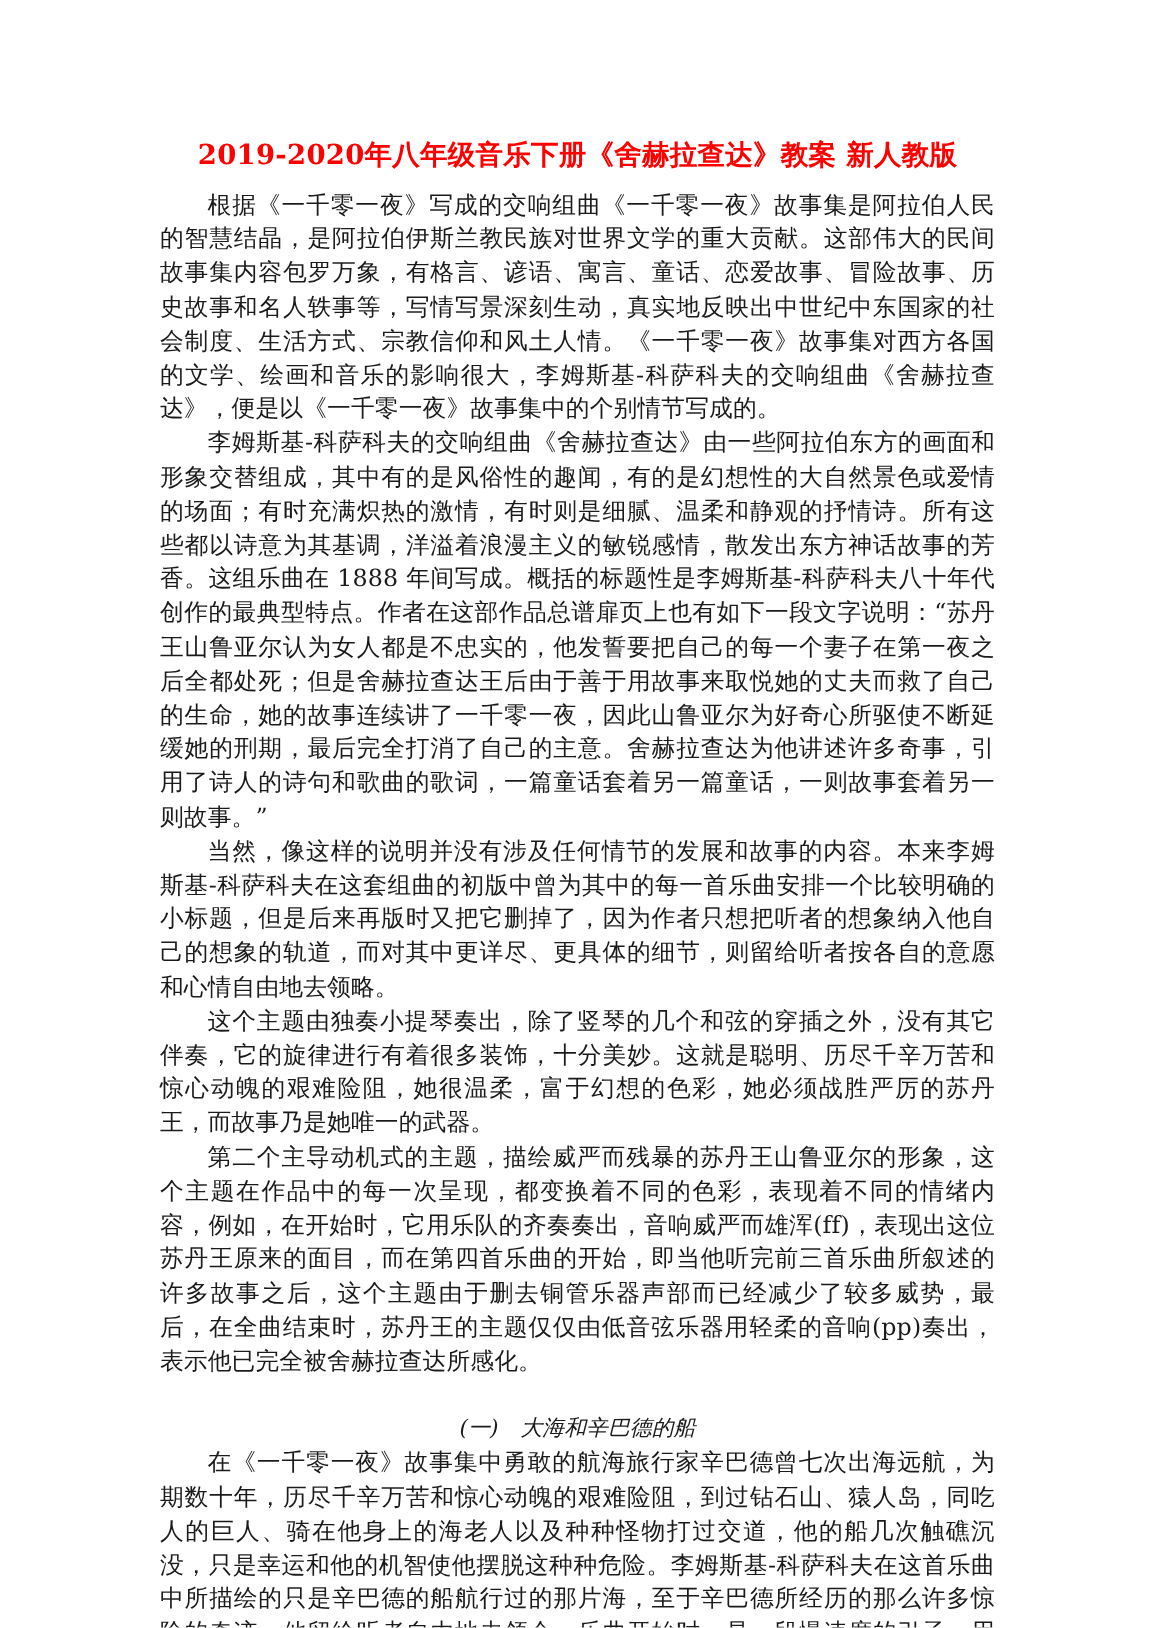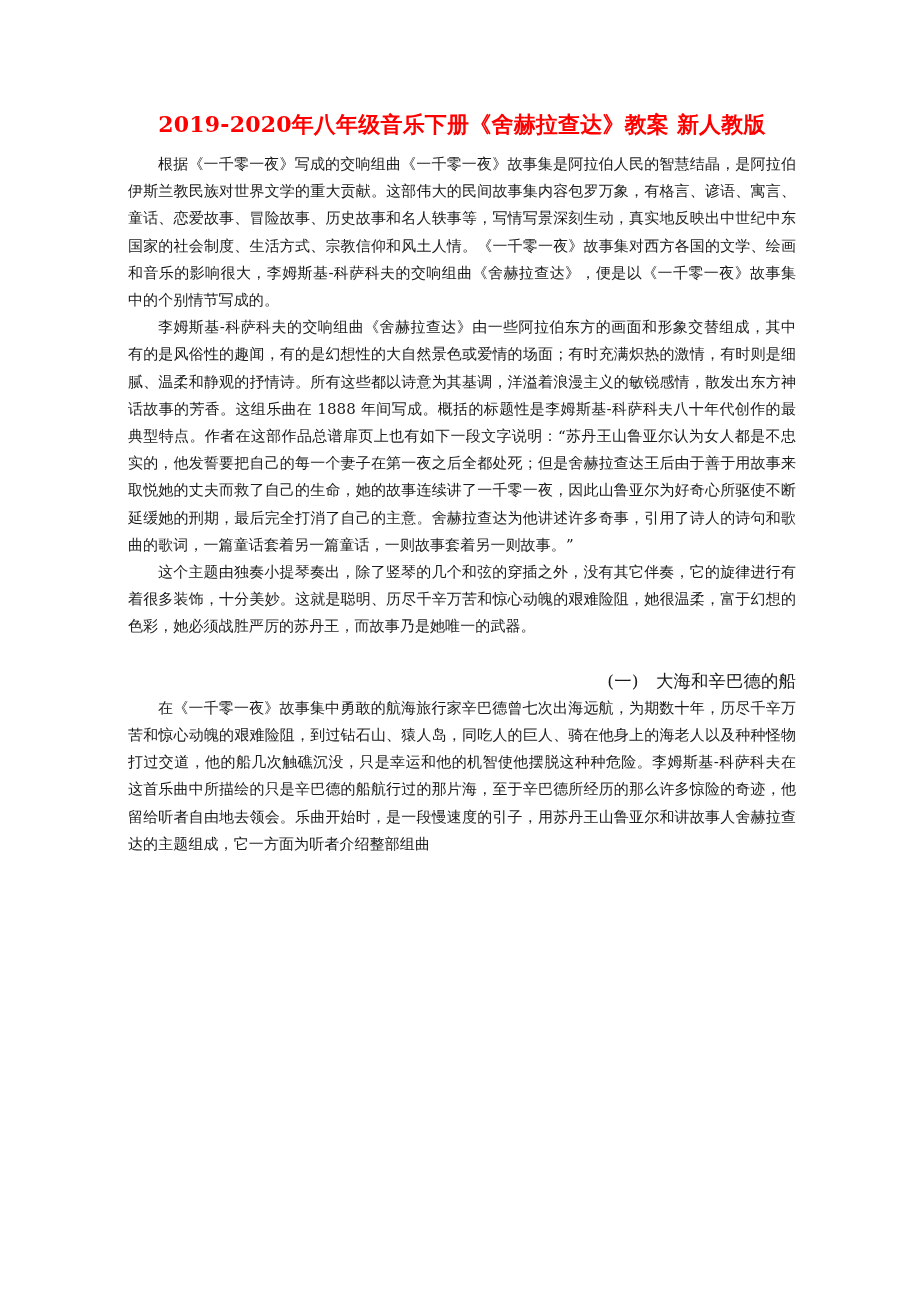--- a/index.html
+++ b/index.html
@@ -33,53 +33,56 @@
     font-weight: bold;
     font-size: 22px;
     line-height: 32px;
     text-align: center;
     letter-spacing: 0.2px;
     margin: 0 0 11px 0;
     white-space: nowrap;
     font-family: "DejaVu Serif", "Liberation Serif", serif;
   }
   .para {
-    font-size: 15px;
+    font-size: 19px;
     line-height: 27.2px;
     text-align: justify;
     text-justify: inter-ideograph;
     text-indent: 2em;
     margin: 0;
     letter-spacing: 0.1px;
     word-break: break-all;
   }
   .section-head {
     font-size: 17.4px;
     line-height: 27.2px;
-    text-align: right;
+    text-align: center;
     text-indent: 0;
     margin: 0;
     letter-spacing: 0.1px;
     white-space: pre;
+    font-style: italic;
   }
   .spacer {
     height: 27px;
   }
 </style>
 </head>
 <body>
 
 <div class="page">
   <div class="content">
 
     <h1 class="doc-title">2019-2020年八年级音乐下册《舍赫拉查达》教案 新人教版</h1>
 
     <p class="para">根据《一千零一夜》写成的交响组曲《一千零一夜》故事集是阿拉伯人民的智慧结晶，是阿拉伯伊斯兰教民族对世界文学的重大贡献。这部伟大的民间故事集内容包罗万象，有格言、谚语、寓言、童话、恋爱故事、冒险故事、历史故事和名人轶事等，写情写景深刻生动，真实地反映出中世纪中东国家的社会制度、生活方式、宗教信仰和风土人情。《一千零一夜》故事集对西方各国的文学、绘画和音乐的影响很大，李姆斯基-科萨科夫的交响组曲《舍赫拉查达》，便是以《一千零一夜》故事集中的个别情节写成的。</p>
     <p class="para">李姆斯基-科萨科夫的交响组曲《舍赫拉查达》由一些阿拉伯东方的画面和形象交替组成，其中有的是风俗性的趣闻，有的是幻想性的大自然景色或爱情的场面；有时充满炽热的激情，有时则是细腻、温柔和静观的抒情诗。所有这些都以诗意为其基调，洋溢着浪漫主义的敏锐感情，散发出东方神话故事的芳香。这组乐曲在 1888 年间写成。概括的标题性是李姆斯基-科萨科夫八十年代创作的最典型特点。作者在这部作品总谱扉页上也有如下一段文字说明：“苏丹王山鲁亚尔认为女人都是不忠实的，他发誓要把自己的每一个妻子在第一夜之后全都处死；但是舍赫拉查达王后由于善于用故事来取悦她的丈夫而救了自己的生命，她的故事连续讲了一千零一夜，因此山鲁亚尔为好奇心所驱使不断延缓她的刑期，最后完全打消了自己的主意。舍赫拉查达为他讲述许多奇事，引用了诗人的诗句和歌曲的歌词，一篇童话套着另一篇童话，一则故事套着另一则故事。”</p>
+    <p class="para">当然，像这样的说明并没有涉及任何情节的发展和故事的内容。本来李姆斯基-科萨科夫在这套组曲的初版中曾为其中的每一首乐曲安排一个比较明确的小标题，但是后来再版时又把它删掉了，因为作者只想把听者的想象纳入他自己的想象的轨道，而对其中更详尽、更具体的细节，则留给听者按各自的意愿和心情自由地去领略。</p>
     <p class="para">这个主题由独奏小提琴奏出，除了竖琴的几个和弦的穿插之外，没有其它伴奏，它的旋律进行有着很多装饰，十分美妙。这就是聪明、历尽千辛万苦和惊心动魄的艰难险阻，她很温柔，富于幻想的色彩，她必须战胜严厉的苏丹王，而故事乃是她唯一的武器。</p>
+    <p class="para">第二个主导动机式的主题，描绘威严而残暴的苏丹王山鲁亚尔的形象，这个主题在作品中的每一次呈现，都变换着不同的色彩，表现着不同的情绪内容，例如，在开始时，它用乐队的齐奏奏出，音响威严而雄浑(ff)，表现出这位苏丹王原来的面目，而在第四首乐曲的开始，即当他听完前三首乐曲所叙述的许多故事之后，这个主题由于删去铜管乐器声部而已经减少了较多威势，最后，在全曲结束时，苏丹王的主题仅仅由低音弦乐器用轻柔的音响(pp)奏出，表示他已完全被舍赫拉查达所感化。</p>
 
     <div class="spacer"></div>
 
     <p class="section-head">(一)　大海和辛巴德的船</p>
     <p class="para">在《一千零一夜》故事集中勇敢的航海旅行家辛巴德曾七次出海远航，为期数十年，历尽千辛万苦和惊心动魄的艰难险阻，到过钻石山、猿人岛，同吃人的巨人、骑在他身上的海老人以及种种怪物打过交道，他的船几次触礁沉没，只是幸运和他的机智使他摆脱这种种危险。李姆斯基-科萨科夫在这首乐曲中所描绘的只是辛巴德的船航行过的那片海，至于辛巴德所经历的那么许多惊险的奇迹，他留给听者自由地去领会。乐曲开始时，是一段慢速度的引子，用苏丹王山鲁亚尔和讲故事人舍赫拉查达的主题组成，它一方面为听者介绍整部组曲</p>
 
   </div>
 </div>
 
 </body></html>

